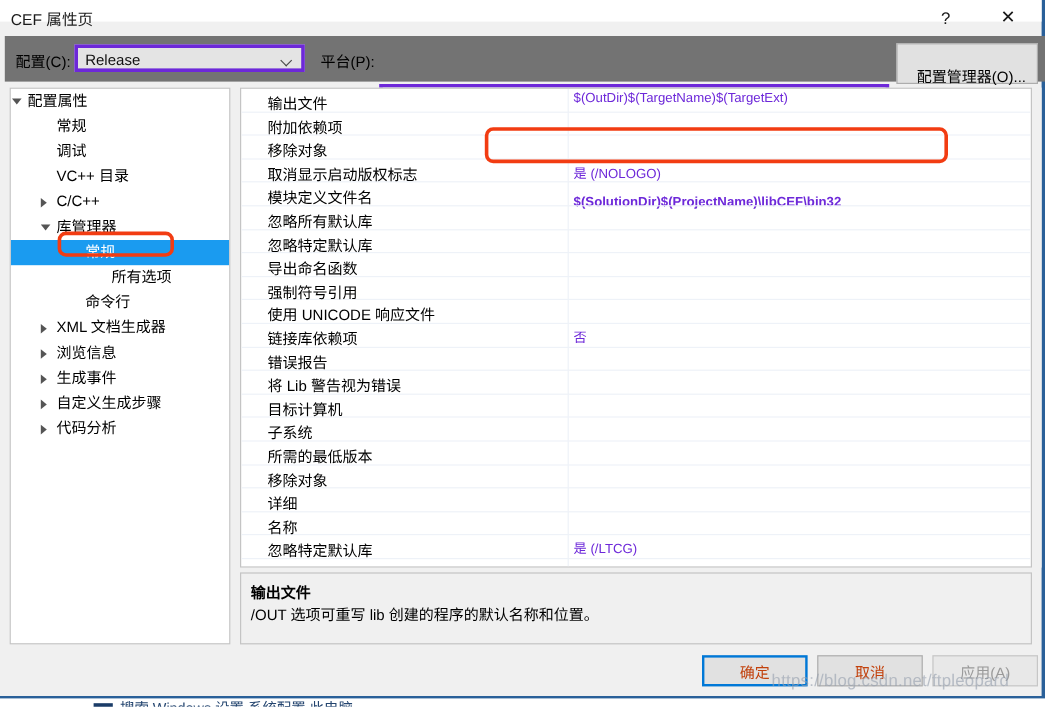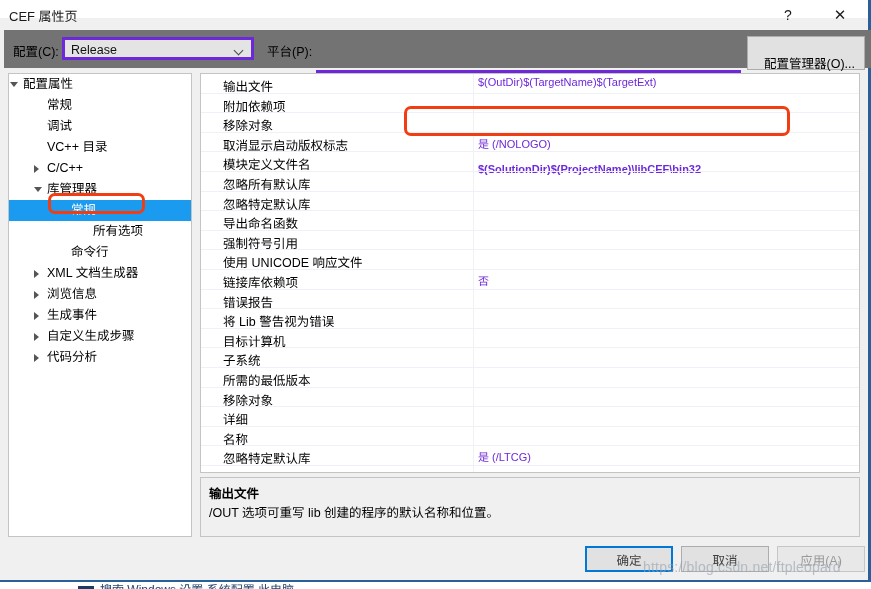--- a/index.html
+++ b/index.html
@@ -257,21 +257,21 @@
   .footer-btn {
     position: absolute;
     top: 546px;
     width: 88px;
     height: 26px;
     background: #e1e1e1;
     border: 1px solid #adadad;
     box-sizing: border-box;
     font-family: "Liberation Sans", sans-serif;
     font-size: 12.5px;
-    color: #404040;
+    color: #c2410c;
     cursor: default;
     padding: 0;
     white-space: nowrap;
   }
   #ok-button     { left: 585px; border: 2px solid #0078d7; }
   #cancel-button { left: 681px; }
   #apply-button  { left: 777px; color: #9a9a9a; background: #e8e8e8; border-color: #c6c6c6; }
 
   
   .annot-rect {

